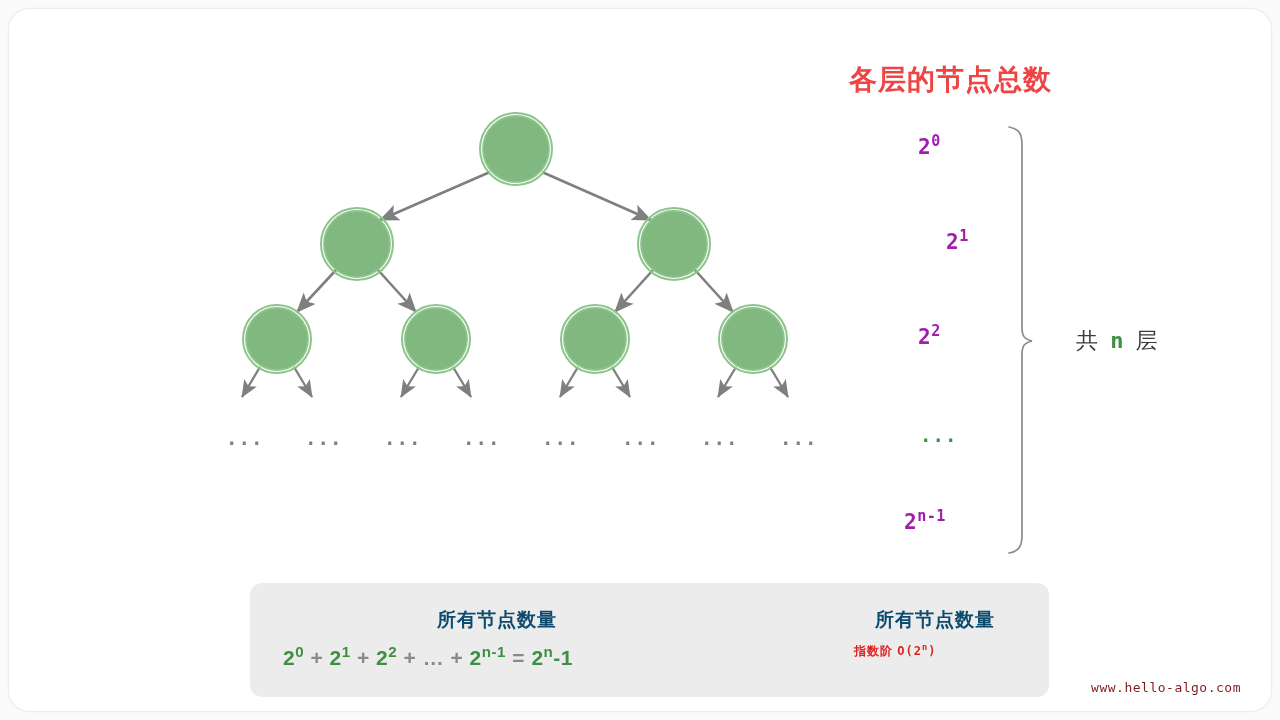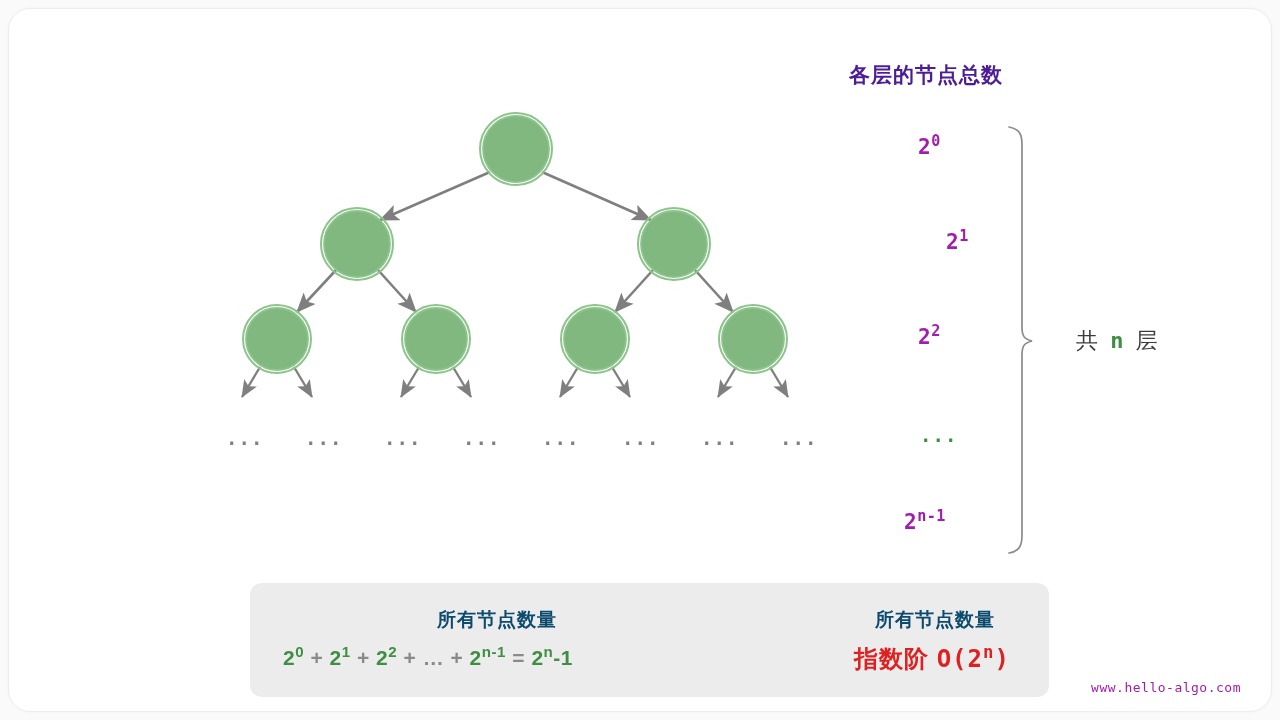--- a/index.html
+++ b/index.html
@@ -38,23 +38,23 @@
     top: 0;
     width: 1280px;
     height: 720px;
     pointer-events: none;
   }
   .abs { position: absolute; }
 
   
   .title-cn {
     font-family: "Liberation Sans", "DejaVu Sans", sans-serif;
-    font-size: 21px;
-    font-weight: 700;
-    color: #4c1d95;
+    font-size: 28px;
+    font-weight: 700;
+    color: #ef4444;
     white-space: nowrap;
     letter-spacing: 1px;
   }
   .pow-label {
     font-family: "DejaVu Sans Mono", "Liberation Mono", monospace;
     font-size: 21px;
     font-weight: 700;
     color: #a21caf;
     white-space: nowrap;
     letter-spacing: 0.5px;
@@ -119,38 +119,38 @@
     font-weight: 700;
     white-space: nowrap;
     color: #7a7a7a;
     letter-spacing: 0.5px;
   }
   .formula .g { color: #3f8f43; }
   .formula .op { color: #8a8a8a; font-weight: 700; }
   .formula sup { font-size: 0.72em; vertical-align: super; line-height: 0; }
   .complexity {
     font-family: "Liberation Sans", "DejaVu Sans", sans-serif;
-    font-size: 24px;
+    font-size: 12px;
     font-weight: 700;
     color: #e02020;
     white-space: nowrap;
     letter-spacing: 1px;
   }
   .complexity .mono {
     font-family: "DejaVu Sans Mono", "Liberation Mono", monospace;
   }
   .complexity sup { font-size: 0.72em; vertical-align: super; line-height: 0; }
 
   .watermark {
     position: absolute;
     right: 30px;
     bottom: 16px;
     font-family: "DejaVu Sans Mono", "Liberation Mono", monospace;
     font-size: 13px;
-    color: #a21caf;
+    color: #7f1d1d;
     letter-spacing: 0.5px;
     white-space: nowrap;
   }
 </style>
 </head>
 <body>
 
 <div id="canvas">
   <div class="card">
 

